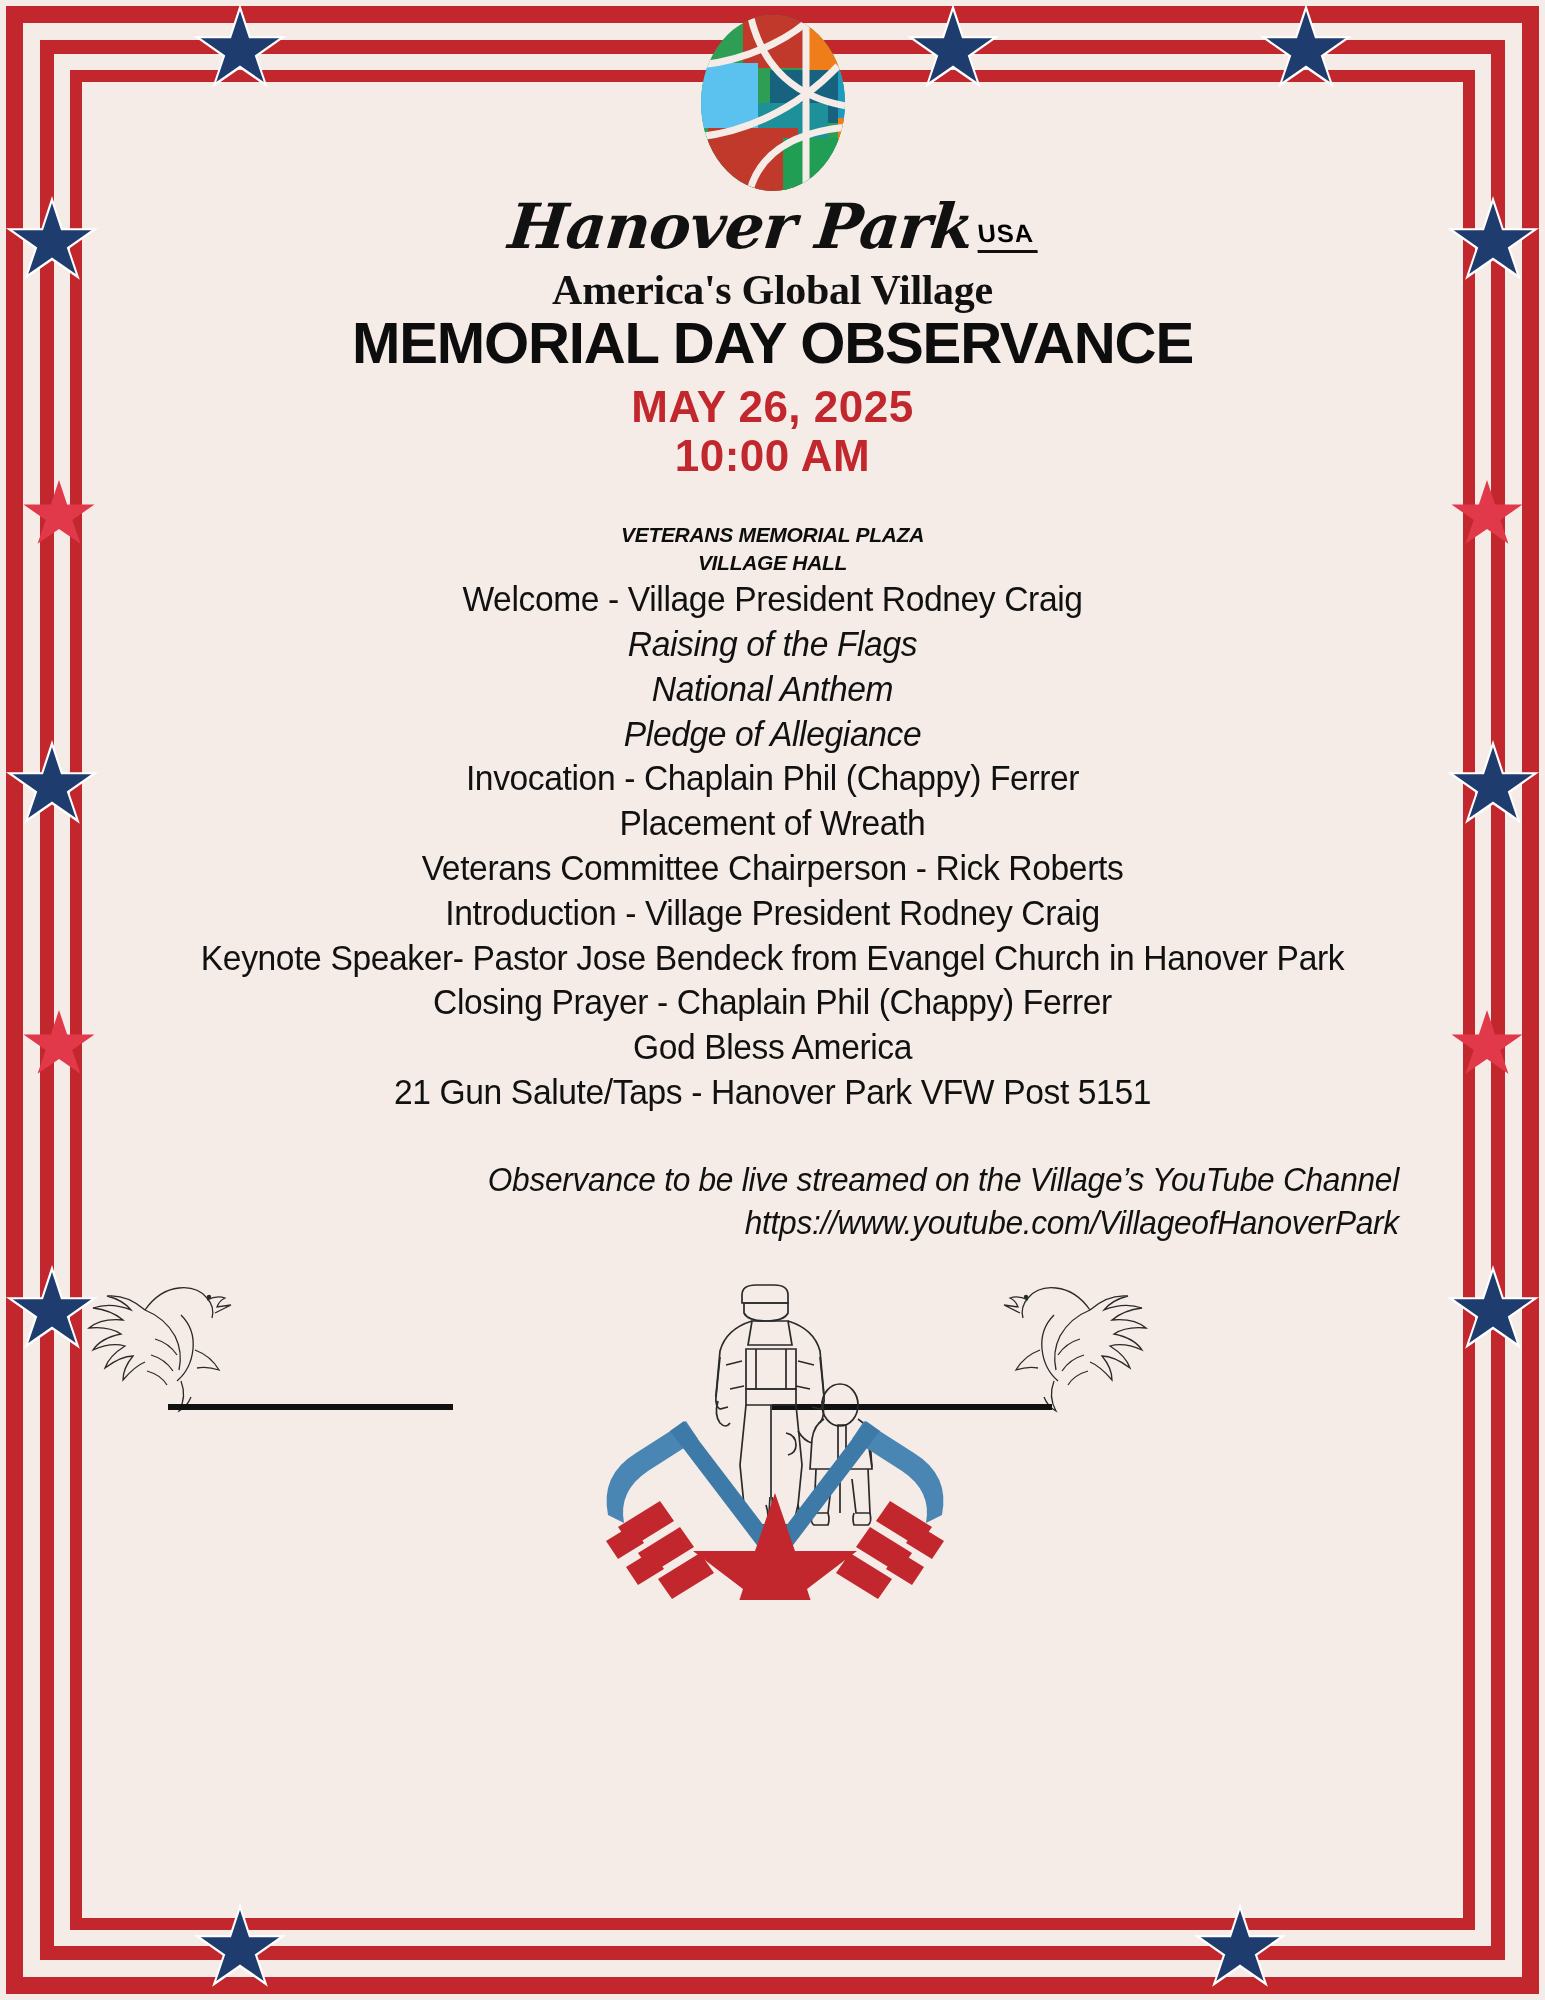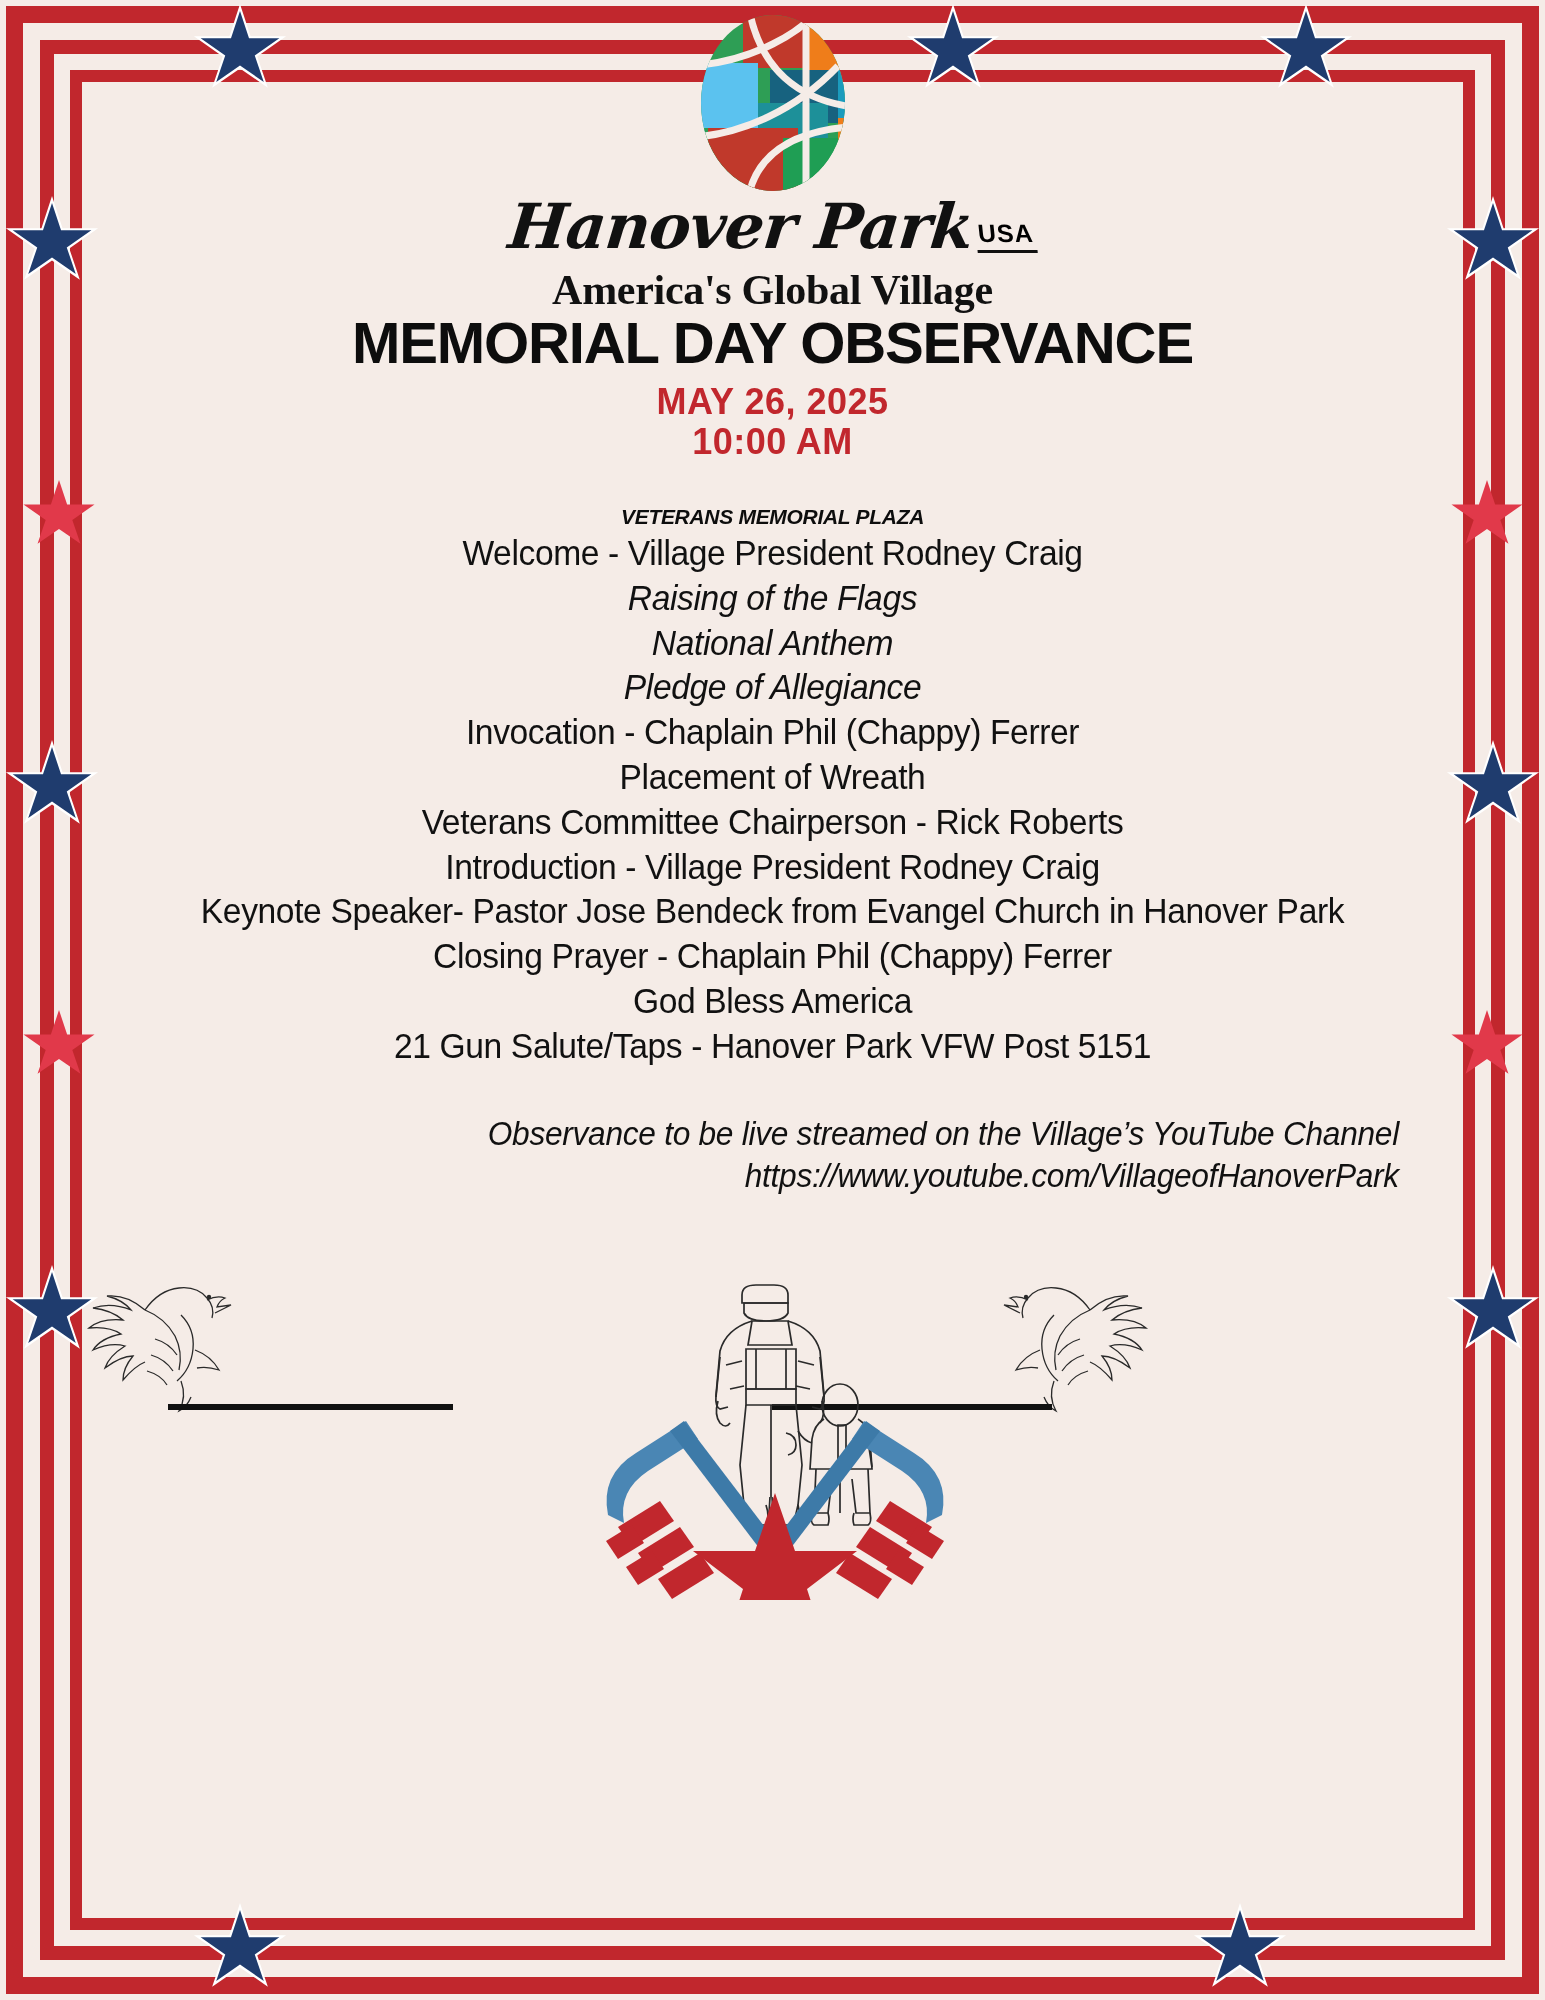--- a/index.html
+++ b/index.html
@@ -53,21 +53,21 @@
 
   
   .h-main{
     text-align:center;font-weight:bold;font-size:57px;color:#0d0d0d;
     letter-spacing:-1.2px;margin-top:22px;
     font-family:"Liberation Sans",sans-serif;
     transform:scaleX(1.02);
   }
   .h-date,.h-time{
     text-align:center;font-weight:bold;color:#c1272d;
-    font-size:36px;letter-spacing:0.5px;line-height:1.12;
+    font-size:44px;letter-spacing:0.5px;line-height:1.12;
     font-family:"Liberation Sans",sans-serif;
   }
   .h-date{margin-top:6px;}
 
   .venue{
     text-align:center;font-weight:bold;font-style:italic;
     font-size:21px;color:#0d0d0d;line-height:1.35;
     letter-spacing:-0.3px;margin-top:40px;
     font-family:"Liberation Sans",sans-serif;
   }
@@ -184,20 +184,21 @@
     <div class="tagline">America's Global Village</div>
   </div>
 
   <div style="position:absolute;left:120px;right:120px;top:288px;">
     <div class="h-main">MEMORIAL DAY OBSERVANCE</div>
     <div class="h-date">MAY 26, 2025</div>
     <div class="h-time">10:00 AM</div>
 
     <div class="venue">
       <div>VETERANS MEMORIAL PLAZA</div>
+      <div>VILLAGE HALL</div>
     </div>
 
     <div class="program" id="program-list">
         <div class="p-item">Welcome - Village President Rodney Craig</div>
         <div class="p-item ital">Raising of the Flags</div>
         <div class="p-item ital">National Anthem</div>
         <div class="p-item ital">Pledge of Allegiance</div>
         <div class="p-item">Invocation - Chaplain Phil (Chappy) Ferrer</div>
         <div class="p-item">Placement of Wreath</div>
         <div class="p-item">Veterans Committee Chairperson - Rick Roberts</div>

